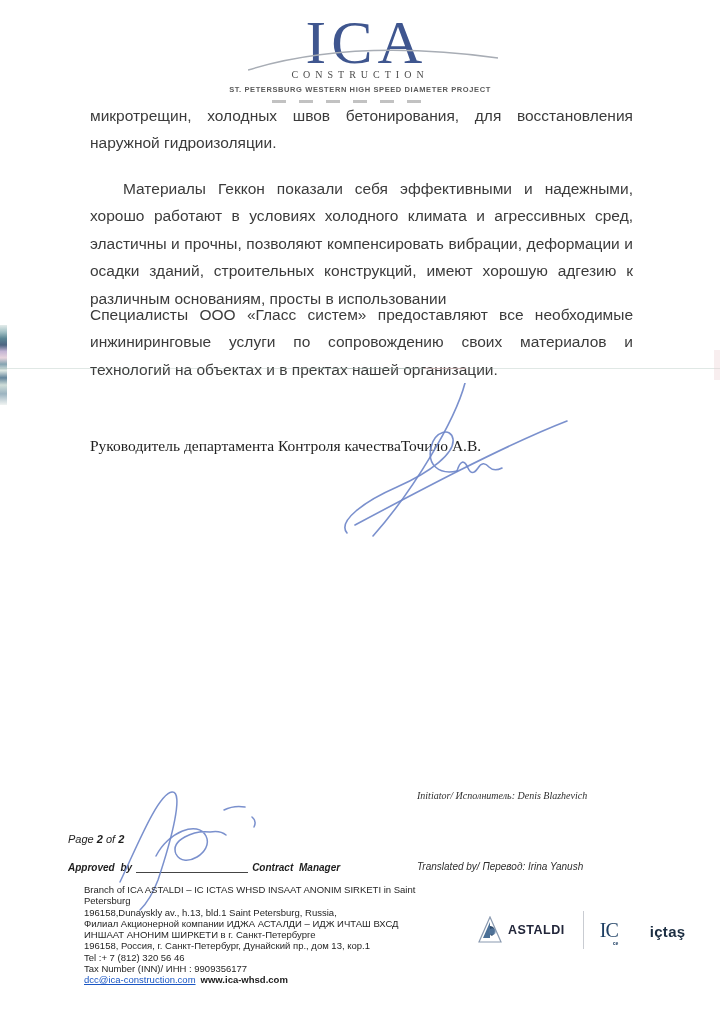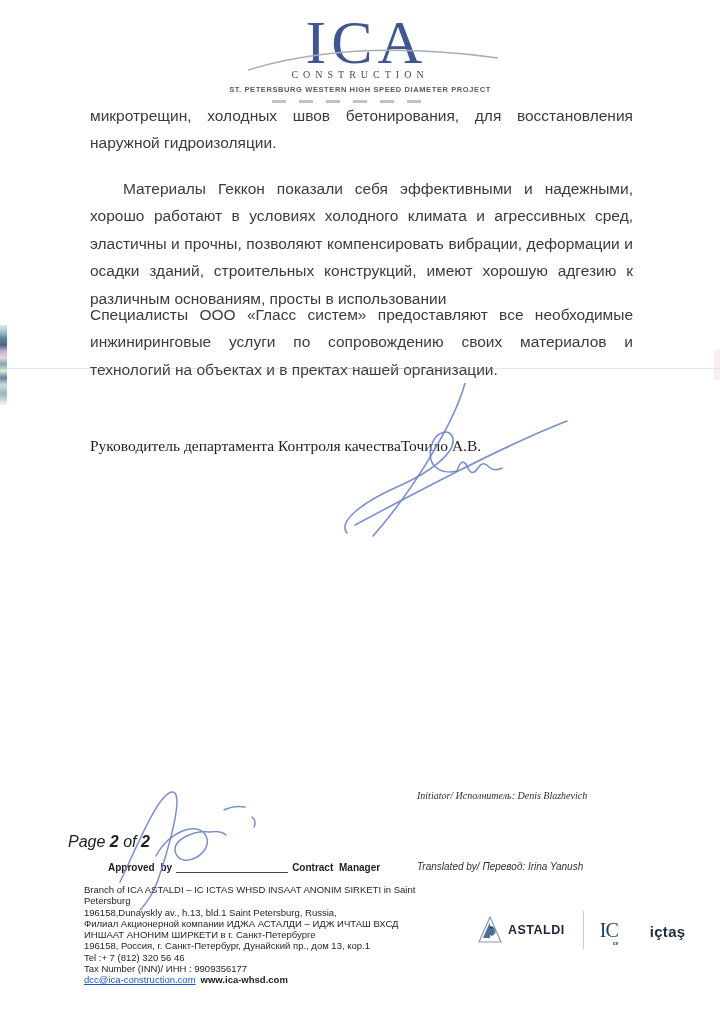--- a/index.html
+++ b/index.html
@@ -40,26 +40,26 @@
   .signoff{
     position:absolute;top:437px;left:90px;width:528px;
     display:flex;justify-content:flex-start;align-items:flex-start;
     font-family:"Liberation Serif",serif;font-size:15.5px;color:#1f1f1f;
   }
   .sig-main{position:absolute;left:335px;top:383px;width:235px;height:155px;}
   .sig-stroke{fill:none;stroke:#6f87c9;stroke-width:1.6;stroke-linecap:round;opacity:.92;}
   
   .page-label{
     position:absolute;left:68px;top:833px;
-    font-style:italic;font-size:16px;color:#1d1d1d;
+    font-style:italic;font-size:11px;color:#1d1d1d;
   }
   .page-label b{font-weight:bold;}
   .approved-row{
     position:absolute;left:68px;top:862px;
-    font-weight:bold;font-size:10px;color:#1d1d1d;word-spacing:3px;margin-left:40px;
+    font-style:italic;font-weight:bold;font-size:10px;color:#1d1d1d;word-spacing:3px;
   }
   .approved-line{
     display:inline-block;width:112px;border-bottom:1px solid #444;height:10px;
     margin:0 4px;vertical-align:bottom;
   }
   .sig-footer{position:absolute;left:106px;top:786px;width:155px;height:125px;}
   .company-block{
     position:absolute;left:84px;top:884px;width:340px;
     font-size:9.5px;line-height:11.3px;color:#252525;
   }

